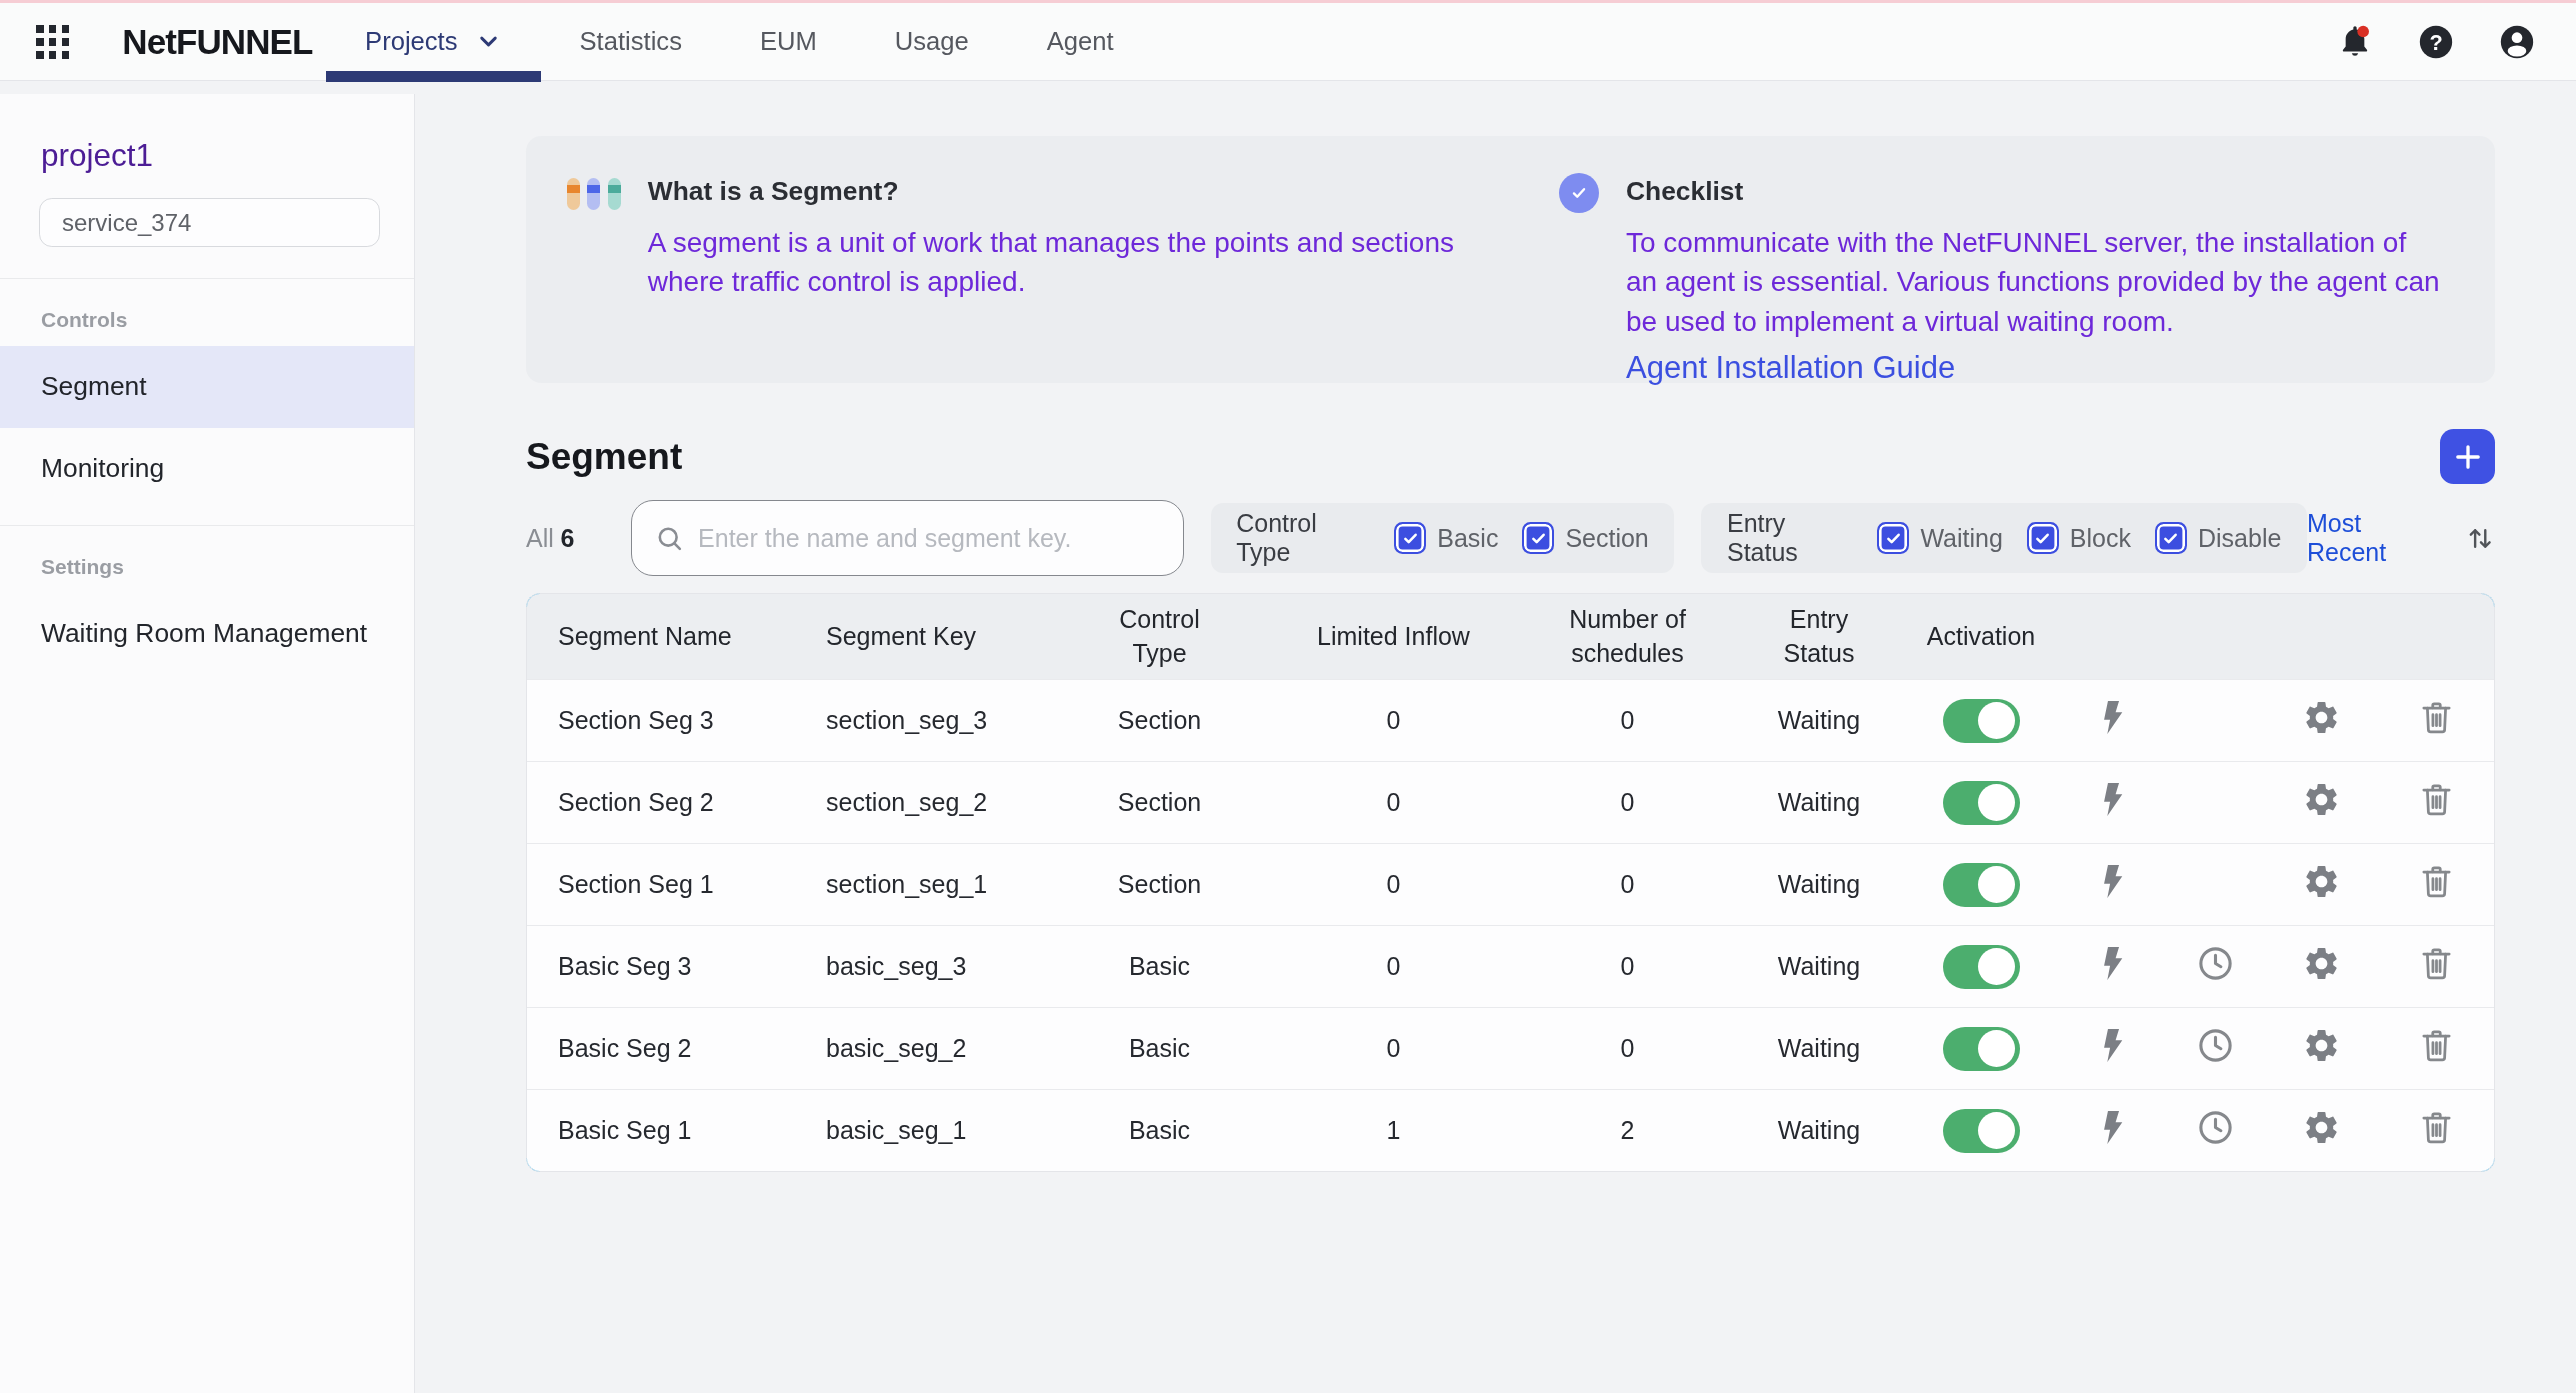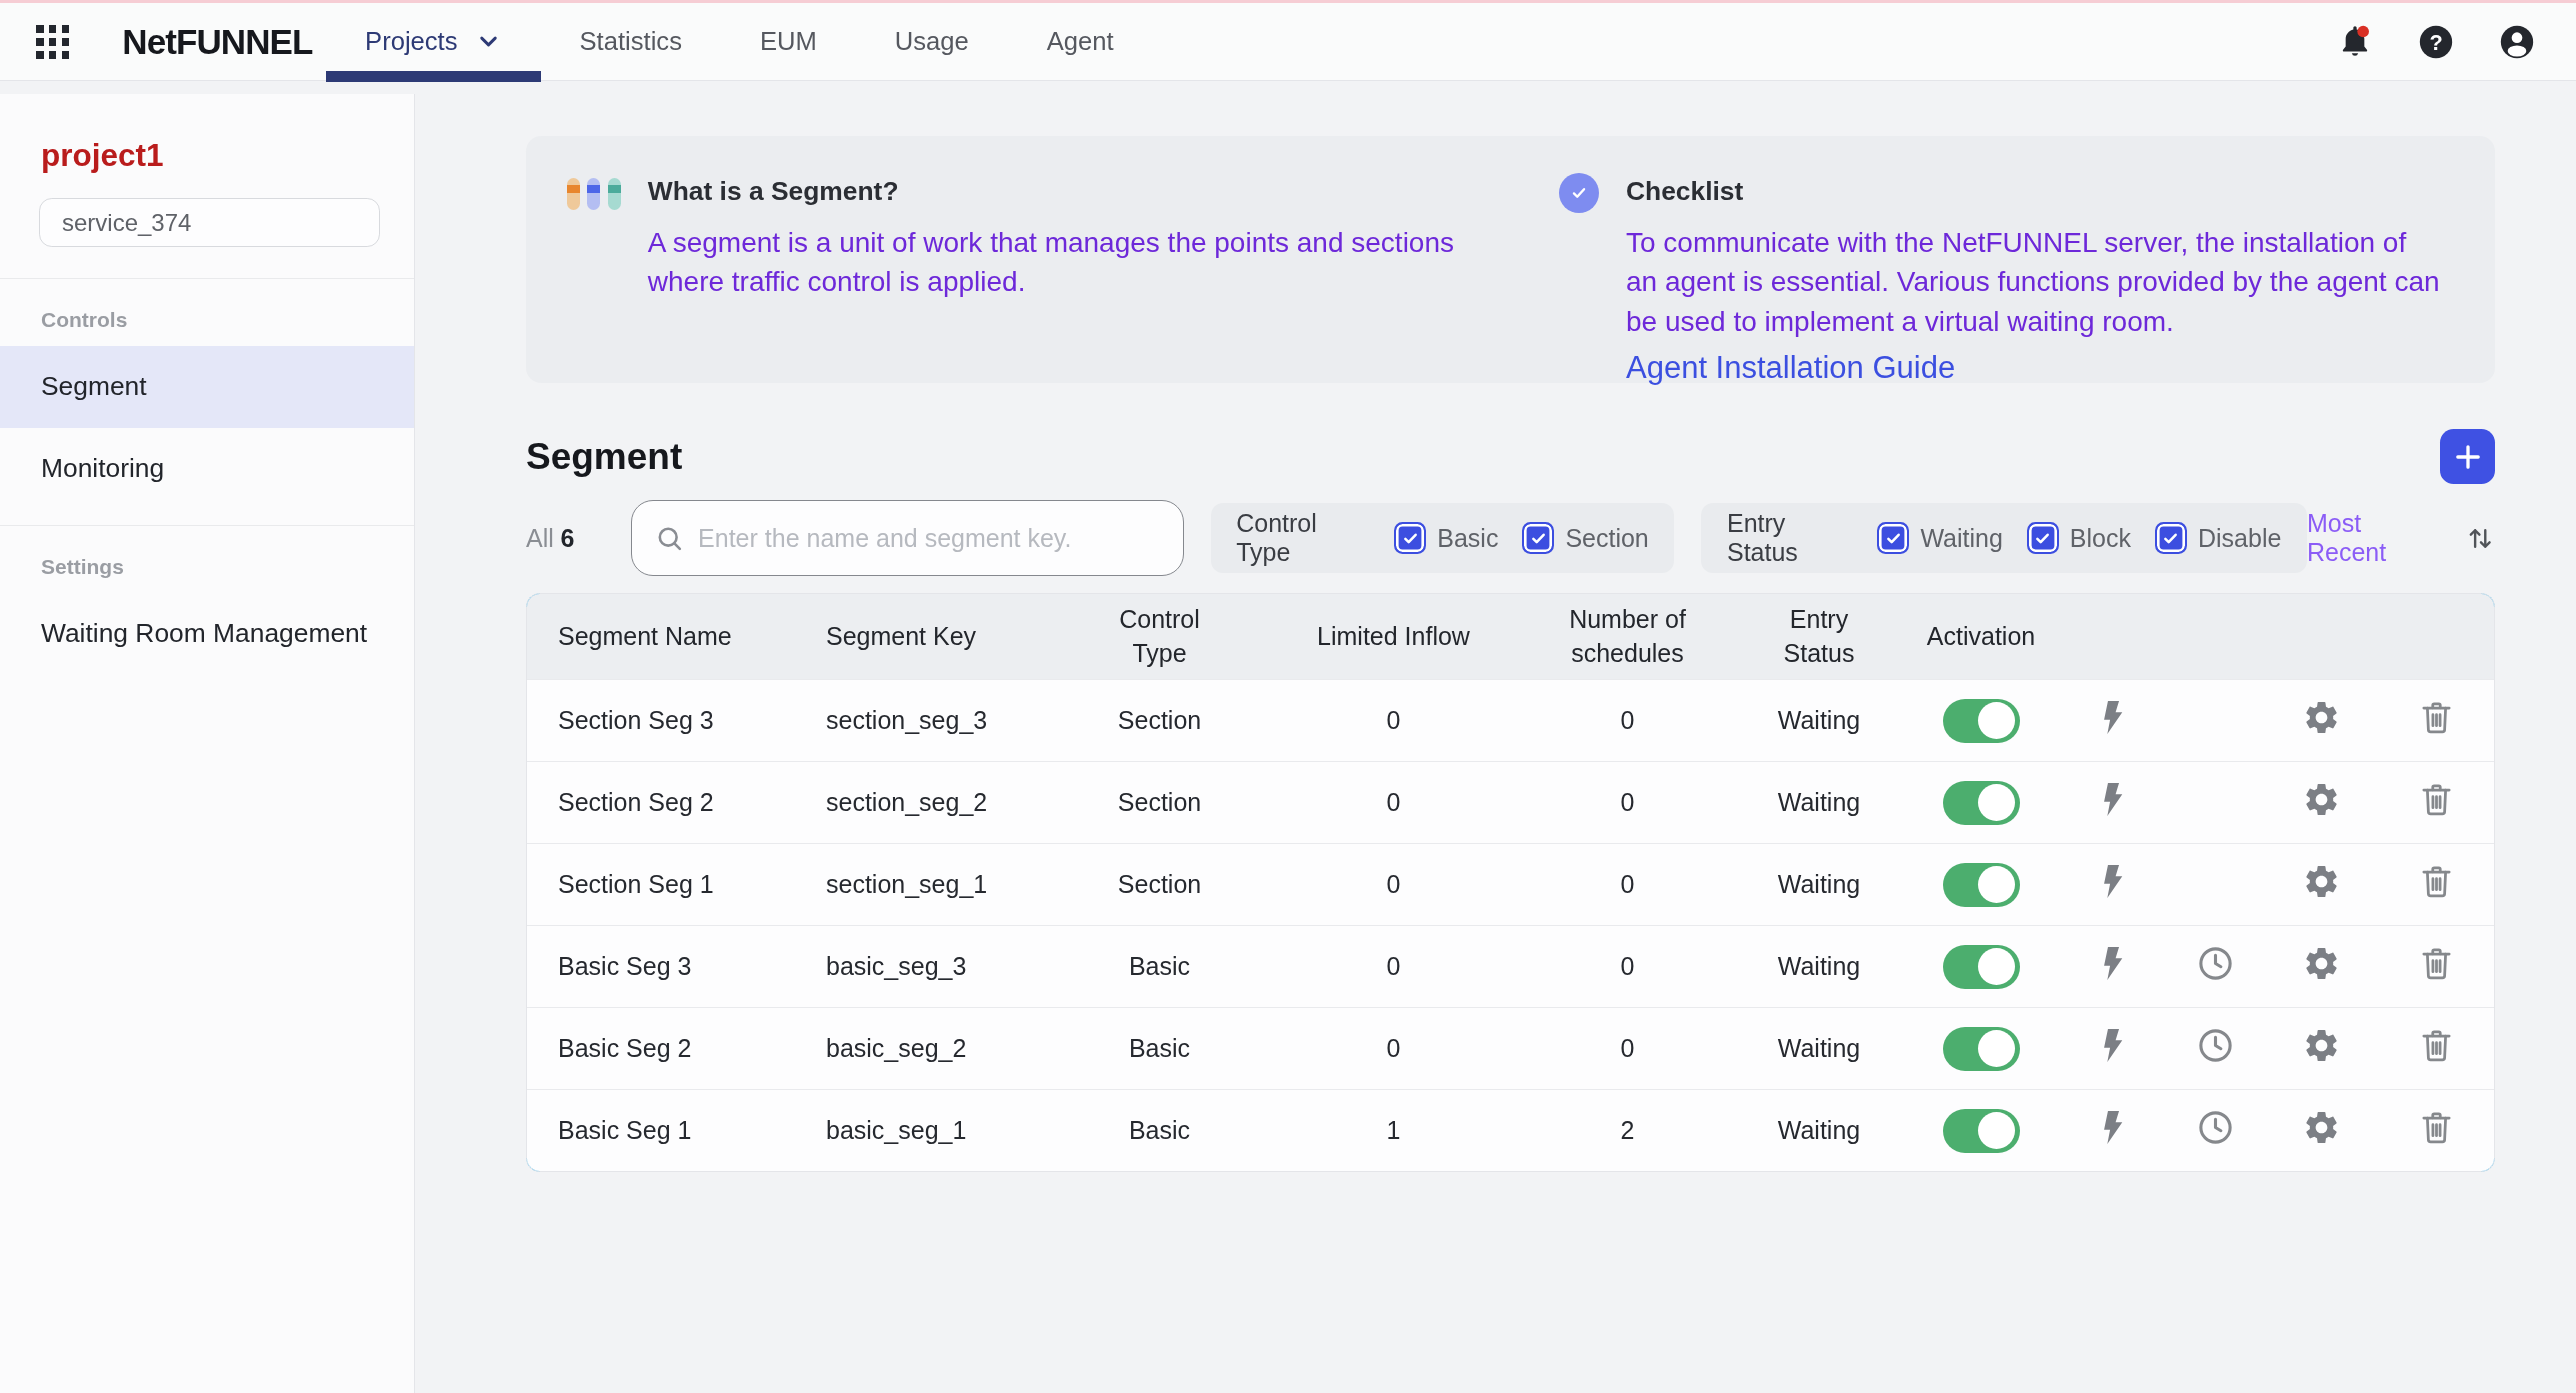--- a/index.html
+++ b/index.html
@@ -25,21 +25,21 @@
   .nav-item.active { color:#2d3a75; font-weight:500; }
   .nav-item.active::after { content:''; position:absolute; left:0; right:0; bottom:-1.7px;
     height:11px; background:#2d3a75; }
   .chev { width:27px; height:27px; }
   .header-actions { margin-left:auto; margin-right:39px; display:flex; gap:41px; align-items:center; }
   .hic { width:40px; height:40px; display:block; cursor:pointer; }
 
   
   aside { position:absolute; left:0; top:94px; bottom:0; width:415px;
     background:#fbfbfc; border-right:1.7px solid #e4e5e9; }
-  .project-name { font-size:31.5px; font-weight:700; color:#b91c1c; margin:43px 0 0 41px; }
+  .project-name { font-size:31.5px; font-weight:400; color:#4c1d95; margin:43px 0 0 41px; }
   .service-select { margin:24px 34px 31px 39px; height:49px; border:1.7px solid #d8dade;
     border-radius:12.8px; display:flex; align-items:center; padding:0 22px; font-size:24px;
     color:#5f6268; background:#fdfdfe; cursor:pointer; }
   .side-divider { border-top:1.7px solid #e9eaec; }
   .section-label { font-size:21px; font-weight:700; color:#9a9da3; margin:29px 0 13.6px 41px; }
   .side-item { height:82px; display:flex; align-items:center; padding-left:41px;
     font-size:26.4px; color:#22252b; cursor:pointer; }
   .side-item.active { background:#e4e7f8; }
 
   
@@ -84,21 +84,21 @@
   .search-box input::placeholder { color:#b6b9bf; }
   .filter-group { margin-left:27px; background:#e9ebee; border-radius:12px; height:70px;
     display:flex; align-items:center; padding:0 25.6px; gap:24px; font-size:25px; color:#3a3d43; }
   .chk { display:flex; align-items:center; gap:11px; cursor:pointer; }
   .chkbox { width:32px; height:32px; border-radius:8.5px; border:2.6px solid #3c4ee0;
     background:#3c4ee0; box-shadow:inset 0 0 0 2.6px #fff; display:flex;
     align-items:center; justify-content:center; }
   .chkbox svg { width:19px; height:19px; }
   .chk-label { color:#5f6268; }
   .sort { margin-left:auto; display:flex; align-items:center; gap:20px; font-size:25px;
-    color:#8b5cf6; cursor:pointer; }
+    color:#1d4ed8; cursor:pointer; }
   .sort-ic { width:31px; height:31px; }
 
   
   .table { margin-top:20.4px; background:#0ea5e9; border:0.9px solid #e4e5e9;
     border-radius:13.6px; overflow:hidden; }
   .thead, .trow { display:grid;
     grid-template-columns:275px 247px 221px 247px 221px 162px 162px 102px 102px 111px 118px;
     align-items:center; }
   .thead { background:#eceef1; height:85px; font-size:25px; font-weight:500; color:#23262c; }
   .th, .td { overflow:hidden; }

